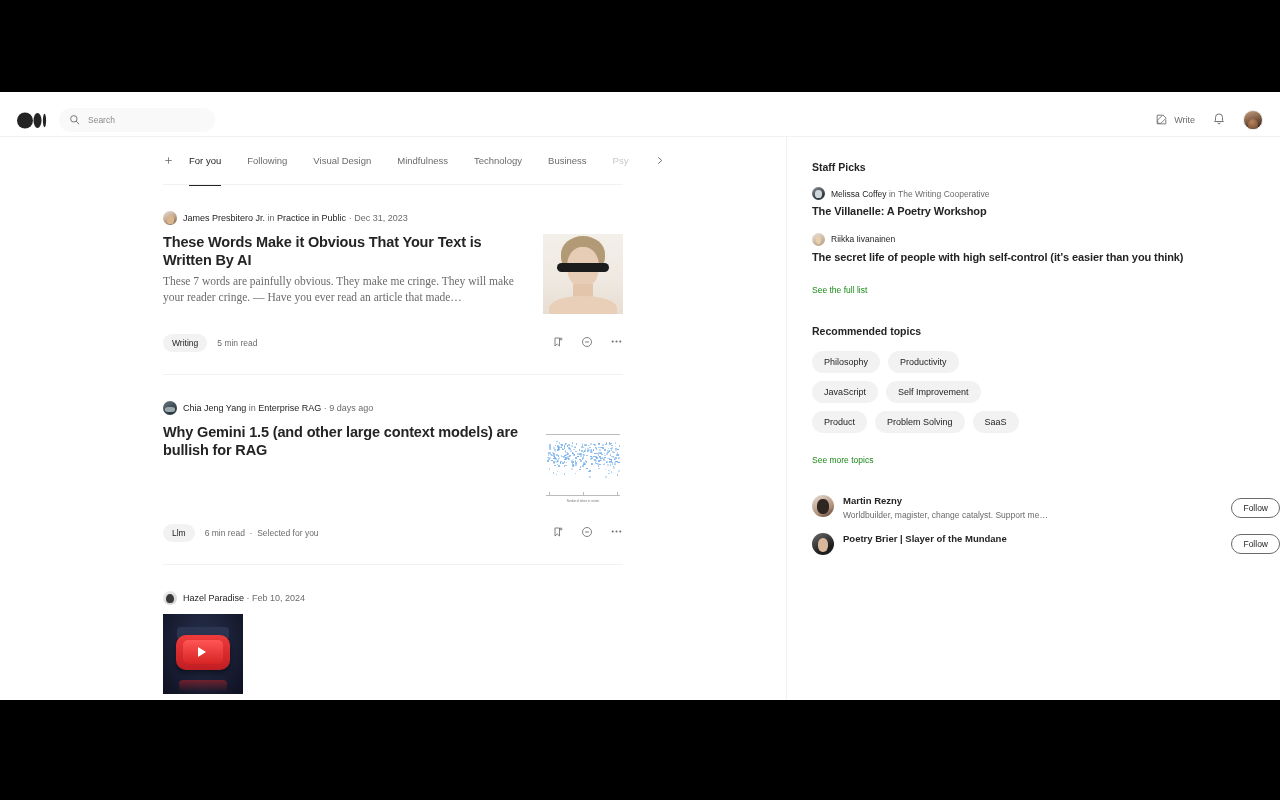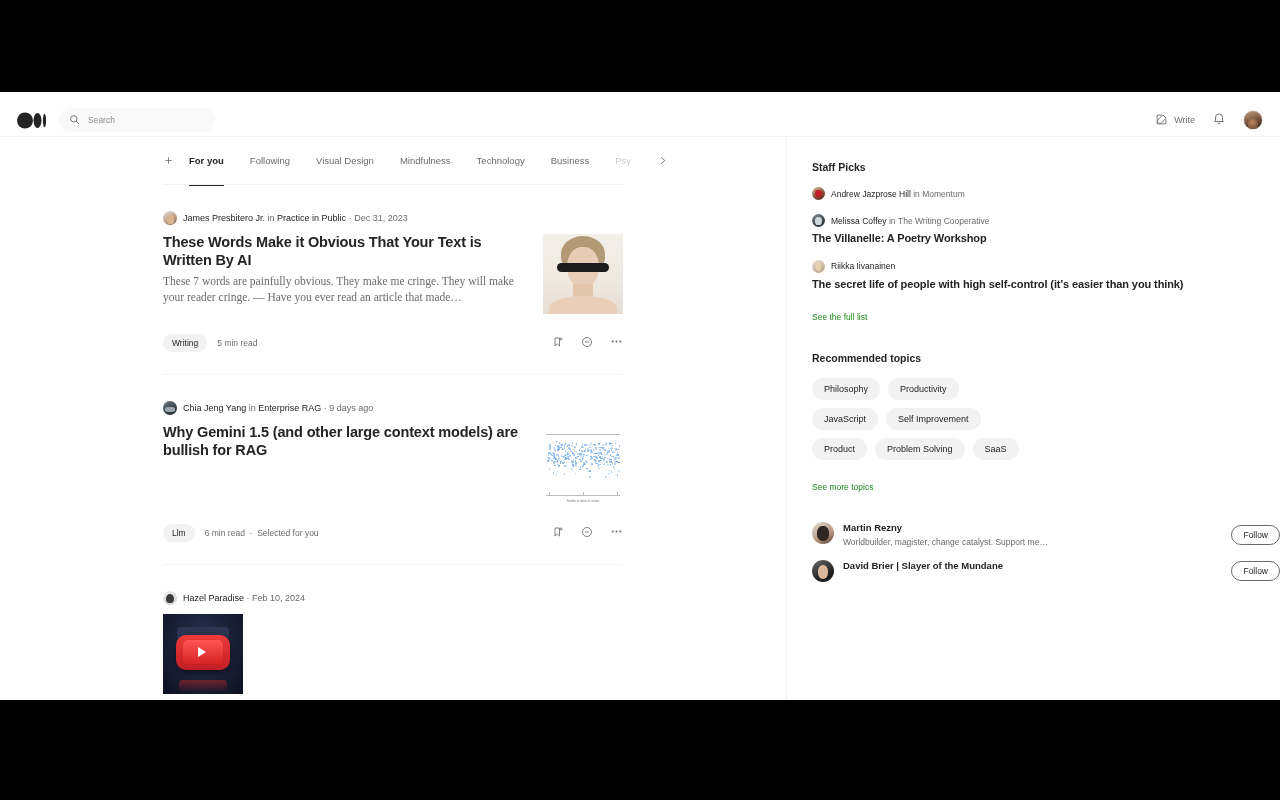--- a/index.html
+++ b/index.html
@@ -90,21 +90,21 @@
   }
   .tab-plus {
     width: 26px; display: flex; align-items: center; justify-content: flex-start;
     color: #6b6b6b; cursor: pointer; flex: none;
   }
   .tab {
     font-size: 9.5px; color: #6b6b6b; white-space: nowrap;
     padding: 0 0 0 0; margin-right: 26px; cursor: pointer;
     position: relative; height: 48px; display: flex; align-items: center;
   }
-  .tab.active { color: #242424; font-weight: 700; }
+  .tab.active { color: #242424; font-weight: 400; }
   .tab.active::after {
     content: ""; position: absolute; left: 0; right: 0; bottom: -1px;
     height: 1px; background: #242424;
   }
   .tab.faded { color: #c9c9c9; }
   .tabs-chev { margin-left: auto; color: #6b6b6b; cursor: pointer; display: flex; flex:none;}
 
   
   .article {
     padding: 26px 0 22px 0;
@@ -707,24 +707,20 @@
 
       </div>
     </div>
 
     <div class="side-col">
 
       <div>
         <div class="side-title">Staff Picks</div>
 
         <div class="pick">
-          <div class="pick-meta">
-            <div class="pick-av pav1"></div>
-            <div class="pick-name"><span>Andrew Jazprose Hill</span><span class="light">&nbsp;</span><span class="light">in</span><span class="light">&nbsp;</span><span class="light">Momentum</span></div>
-          </div>
         </div>
 
         <div class="pick">
           <div class="pick-meta">
             <div class="pick-av pav2"></div>
             <div class="pick-name"><span>Melissa Coffey</span><span class="light">&nbsp;</span><span class="light">in</span><span class="light">&nbsp;</span><span class="light">The Writing Cooperative</span></div>
           </div>
           <div class="pick-title">The Villanelle: A Poetry Workshop</div>
         </div>
 
@@ -760,21 +756,21 @@
           <div class="follow-info">
             <div class="follow-name">Martin Rezny</div>
             <div class="follow-bio">Worldbuilder, magister, change catalyst. Support me…</div>
           </div>
           <button class="follow-btn">Follow</button>
         </div>
 
         <div class="follow-row">
           <div class="follow-av fav2"></div>
           <div class="follow-info">
-            <div class="follow-name">David Brier | Slayer of the Mundane</div>
+            <div class="follow-name">Poetry Brier | Slayer of the Mundane</div>
             <div class="follow-bio"></div>
           </div>
           <button class="follow-btn">Follow</button>
         </div>
       </div>
 
     </div>
   </div>
 </div>
 

